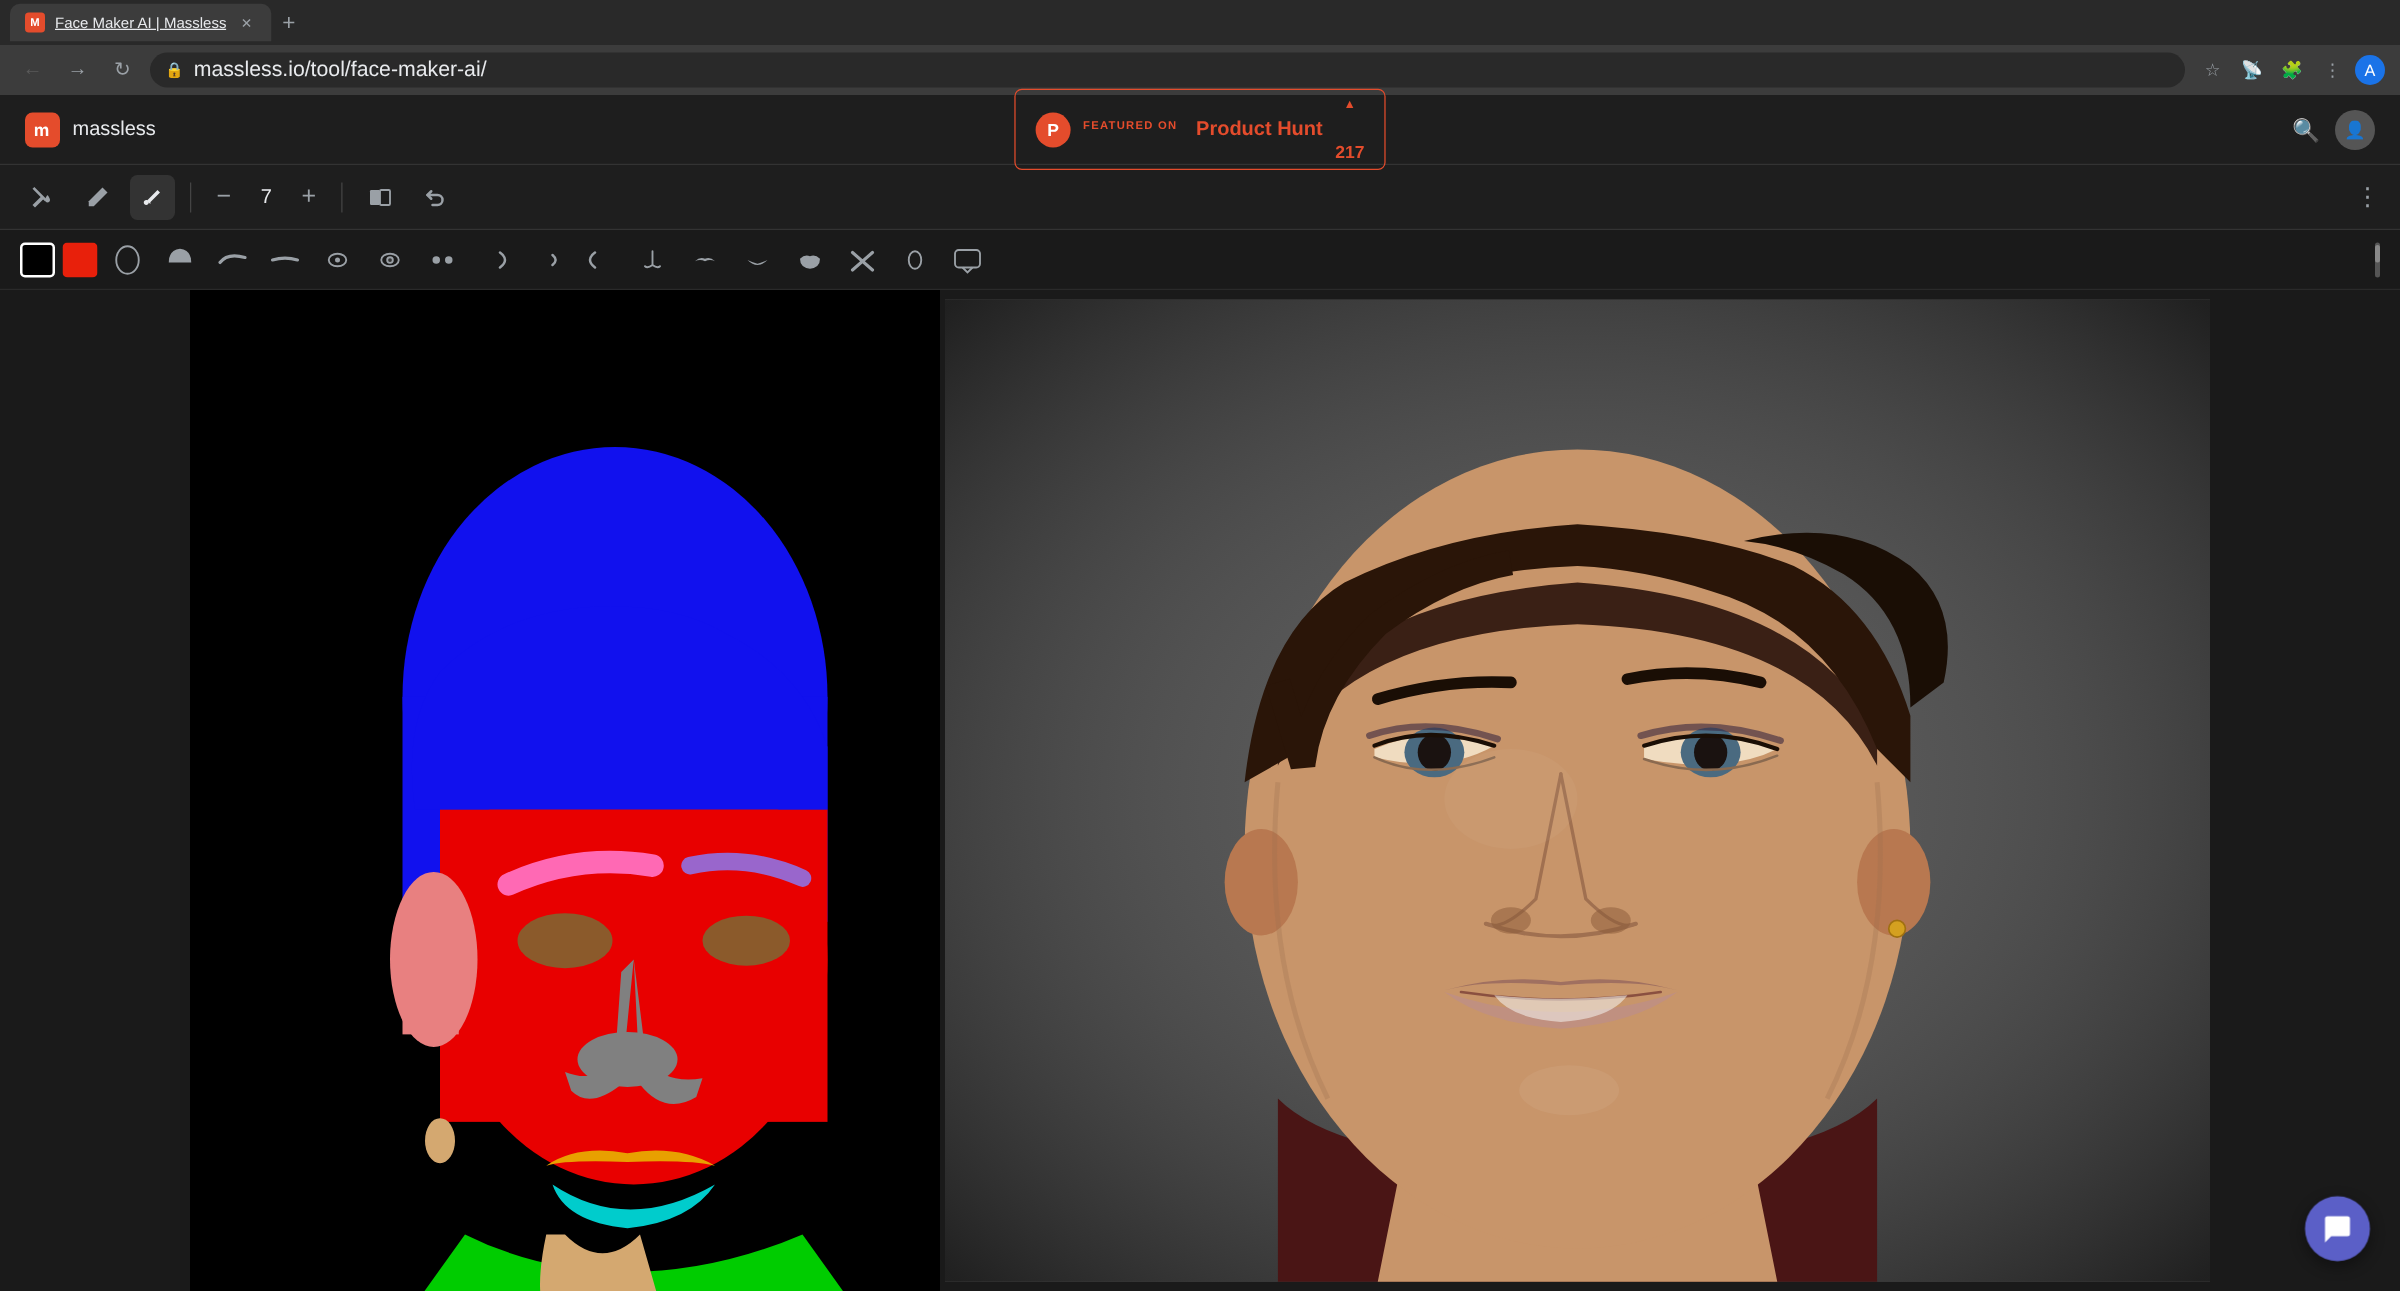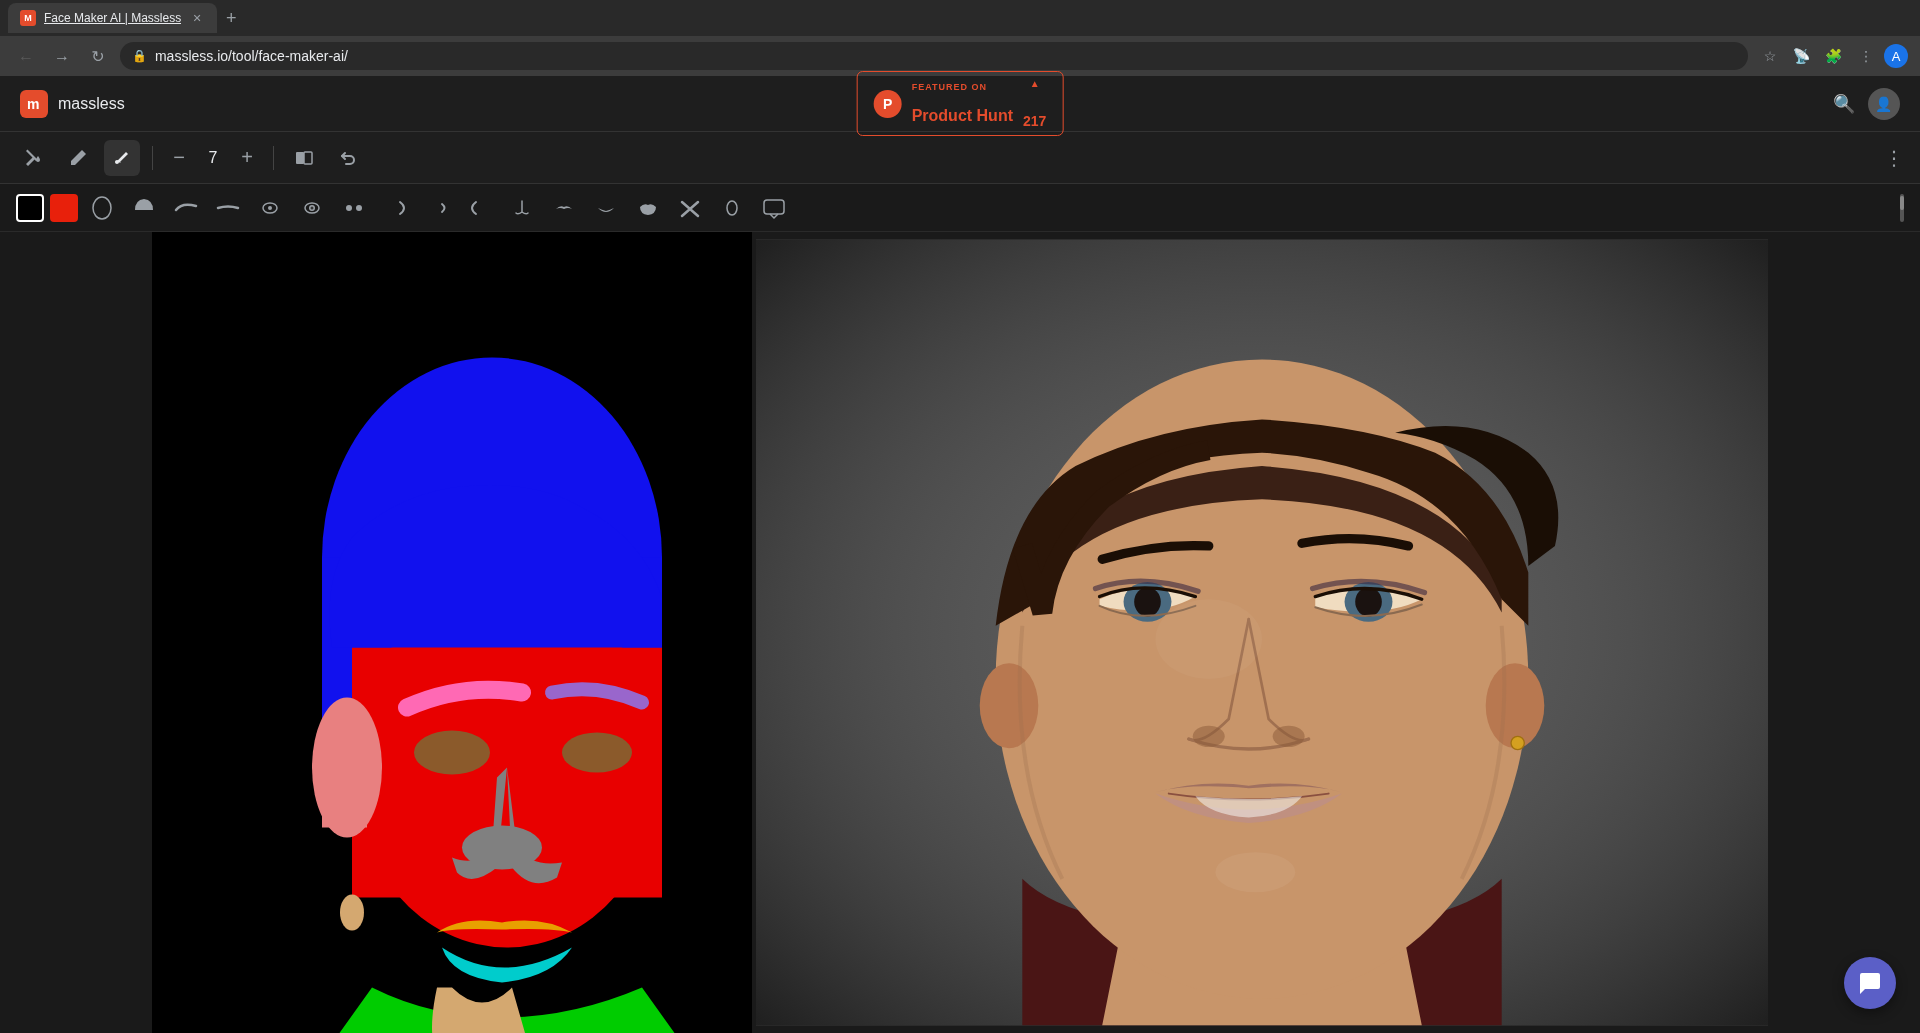--- a/index.html
+++ b/index.html
@@ -78,21 +78,21 @@
       flex: 1;
       height: 28px;
       background: #292929;
       border-radius: 14px;
       display: flex;
       align-items: center;
       padding: 0 12px;
       gap: 8px;
     }
     .address-bar .lock-icon { color: #9aa0a6; font-size: 12px; }
-    .address-text { font-size: 14px; color: #e8eaed; }
+    .address-text { font-size: 17px; color: #e8eaed; }
     .browser-action-icons {
       display: flex; align-items: center; gap: 4px;
     }
     .browser-icon-btn {
       width: 28px; height: 28px;
       display: flex; align-items: center; justify-content: center;
       border-radius: 50%;
       color: #9aa0a6;
       font-size: 14px;
       cursor: pointer;
@@ -156,21 +156,21 @@
     }
     .ph-logo {
       width: 28px; height: 28px;
       background: #e44c2c;
       border-radius: 50%;
       display: flex; align-items: center; justify-content: center;
       font-size: 14px; color: white; font-weight: bold;
     }
     .ph-text-area {
       display: flex;
-      flex-direction: column;
+      flex-direction: row;
       gap: 15px;
       justify-content: flex-end;
     }
     .ph-featured {
       font-size: 9px;
       color: #e44c2c;
       letter-spacing: 1px;
       font-weight: 600;
       text-transform: uppercase;
     }

